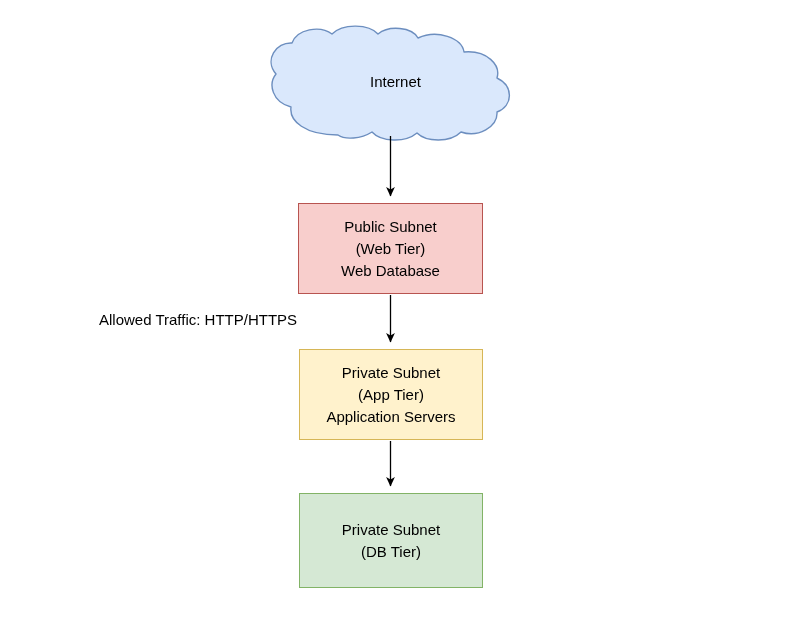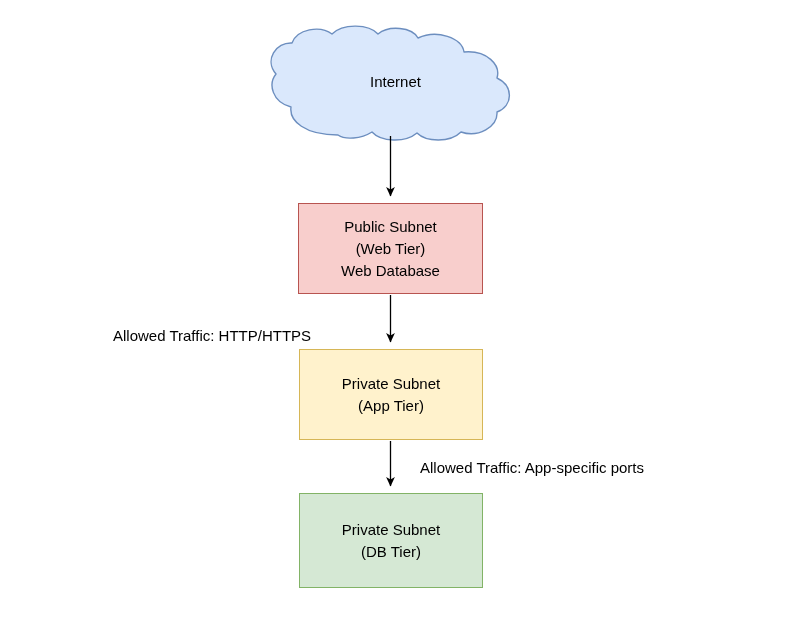--- a/index.html
+++ b/index.html
@@ -81,23 +81,22 @@
   }
   .edge-label {
     position: absolute;
     font-size: 15px;
     line-height: 20px;
     color: #000000;
     background: #ffffff;
     white-space: nowrap;
   }
   #edge-label-web-to-app {
-    left: 113px;
+    left: 99px;
     top: 310px;
-    margin-top: 16px;
   }
   #edge-label-app-to-db {
     left: 420px;
     top: 458px;
   }
 </style>
 </head>
 <body>
 
 <div id="diagram-canvas">
@@ -135,24 +134,24 @@
 
   <div class="node-box" id="node-public-subnet">
     <span class="node-line">Public Subnet</span>
     <span class="node-line">(Web Tier)</span>
     <span class="node-line">Web Database</span>
   </div>
 
   <div class="node-box" id="node-app-subnet">
     <span class="node-line">Private Subnet</span>
     <span class="node-line">(App Tier)</span>
+    <span class="node-line">Application Servers</span>
   </div>
 
   <div class="node-box" id="node-db-subnet">
     <span class="node-line">Private Subnet</span>
     <span class="node-line">(DB Tier)</span>
   </div>
 
   <div class="edge-label" id="edge-label-web-to-app">Allowed Traffic: HTTP/HTTPS</div>
 
-  <div class="edge-label" id="edge-label-app-to-db">Allowed Traffic: App-specific ports</div>
 
 </div>
 
 </body></html>

